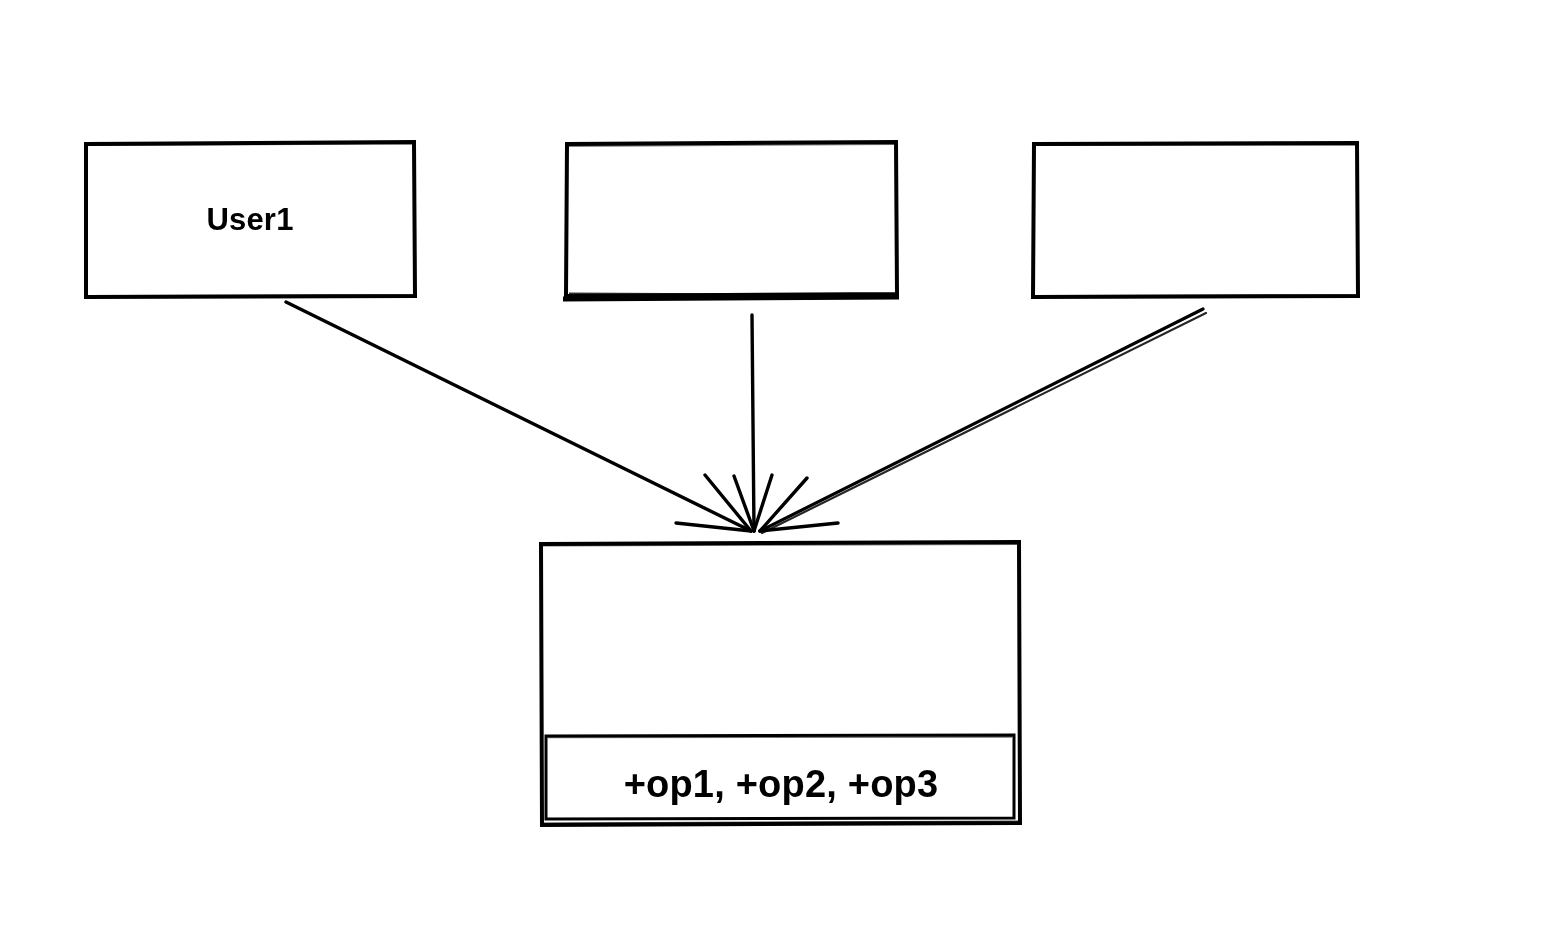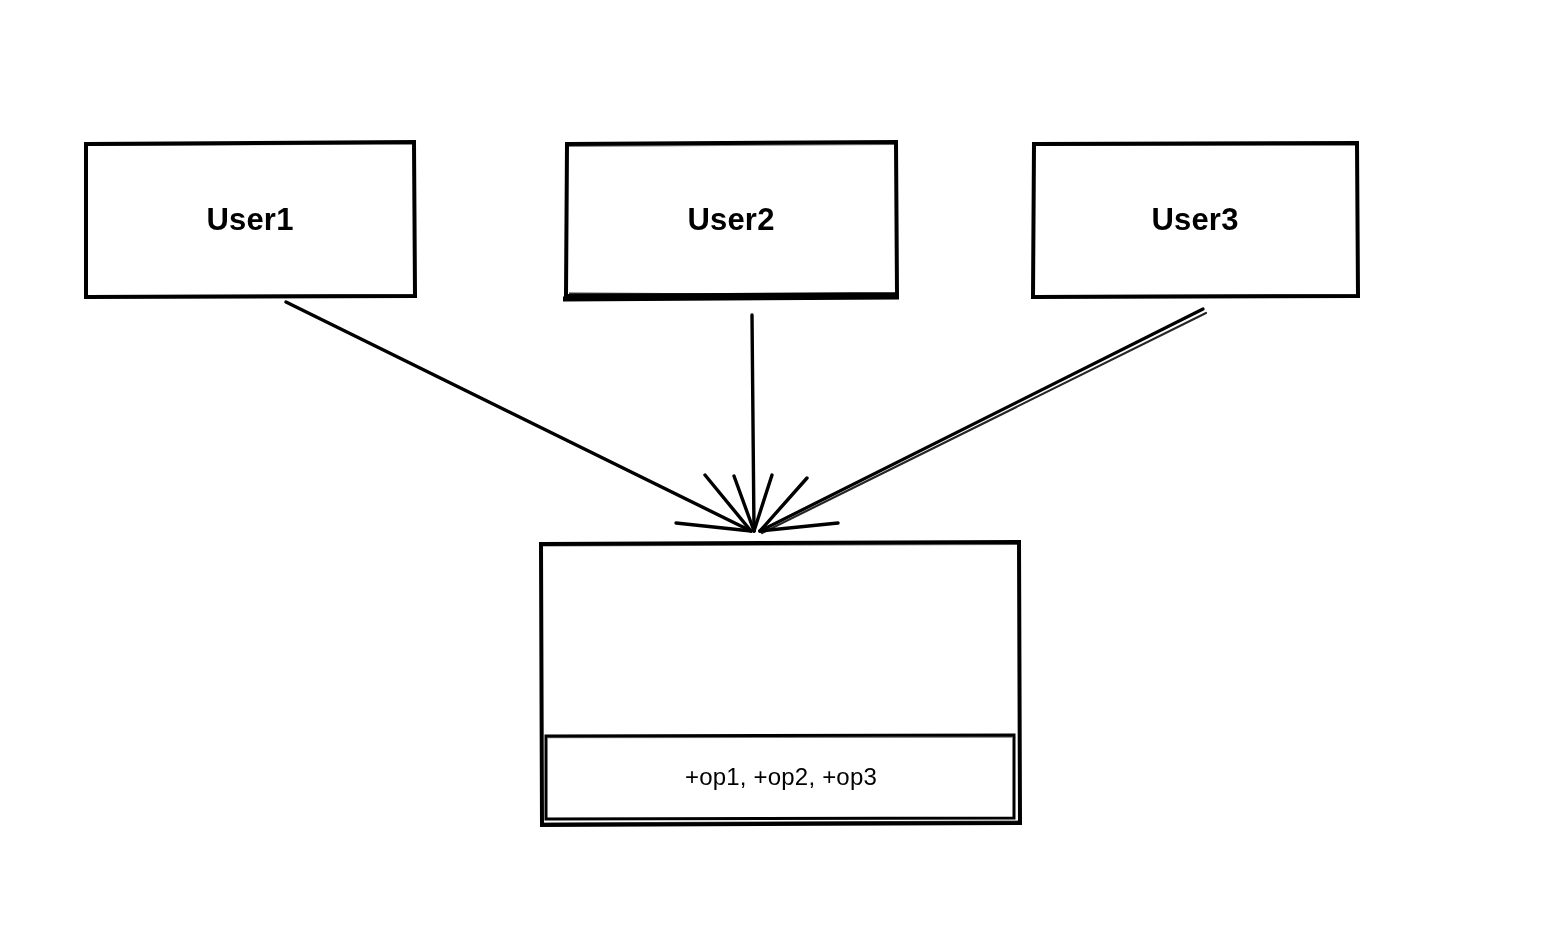--- a/index.html
+++ b/index.html
@@ -36,22 +36,22 @@
     font-size: 31px;
     font-weight: 700;
     letter-spacing: 0.2px;
   }
   .ops-title {
     font-size: 29px;
     font-weight: 400;
     letter-spacing: 0.2px;
   }
   .ops-ops {
-    font-size: 24px;
-    font-weight: 400;
+    font-size: 38px;
+    font-weight: 700;
     letter-spacing: 0.2px;
   }
 </style>
 </head>
 <body>
 
 <div id="canvas">
 
   <svg id="sketch" viewBox="0 0 1548 928" xmlns="http://www.w3.org/2000/svg">
 
@@ -103,20 +103,18 @@
       <path d="M 1203 277 L 760 499" fill="none" stroke="#000000" stroke-width="3.2" stroke-linecap="round"></path>
       <path d="M 1206 281 L 762 501" fill="none" stroke="#000000" stroke-width="2.2" stroke-linecap="round" opacity="0.85"></path>
       <path d="M 760 499 L 838 491" fill="none" stroke="#000000" stroke-width="3.4" stroke-linecap="round"></path>
       <path d="M 760 499 L 807 446" fill="none" stroke="#000000" stroke-width="3.4" stroke-linecap="round"></path>
     </g>
 
   </svg>
 
   <div class="node-label user-label" style="left:85px; top:170px; width:330px;">User1</div>
 
-  <div class="node-label user-label" style="left:565px; top:170px; width:332px;">User2</div>
 
-  <div class="node-label user-label" style="left:1032px; top:170px; width:326px;">User3</div>
 
 
   <div class="node-label ops-ops" style="left:546px; top:731px; width:470px;">+op1, +op2, +op3</div>
 
 </div>
 
 </body></html>

